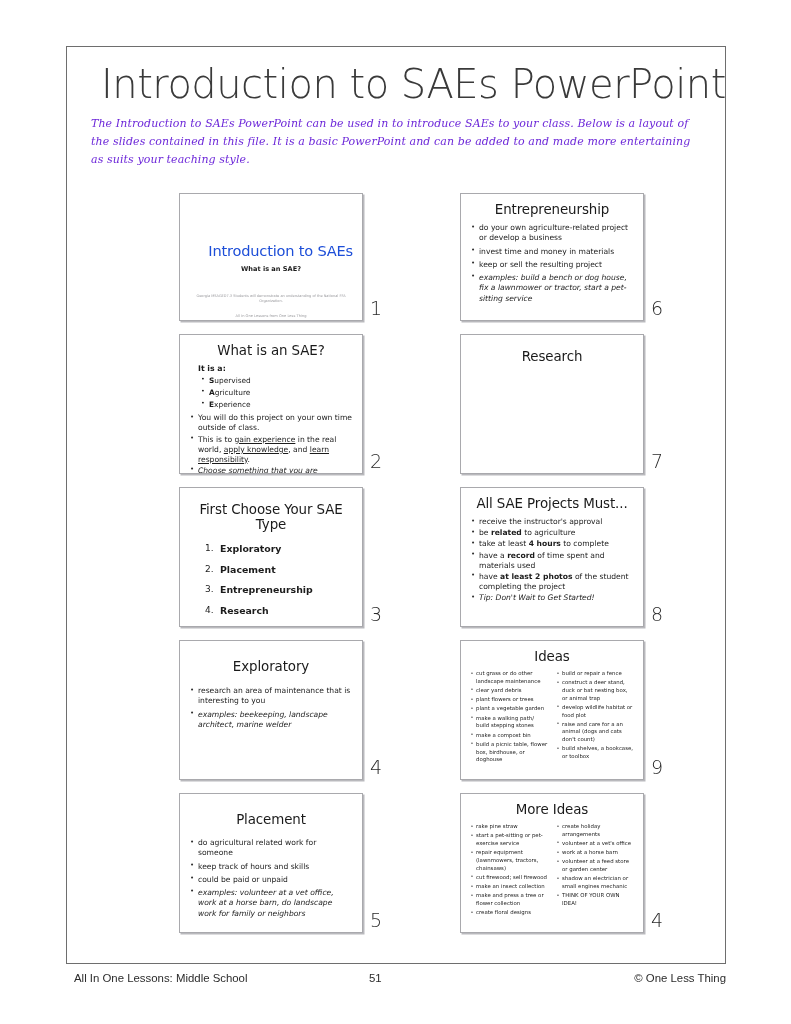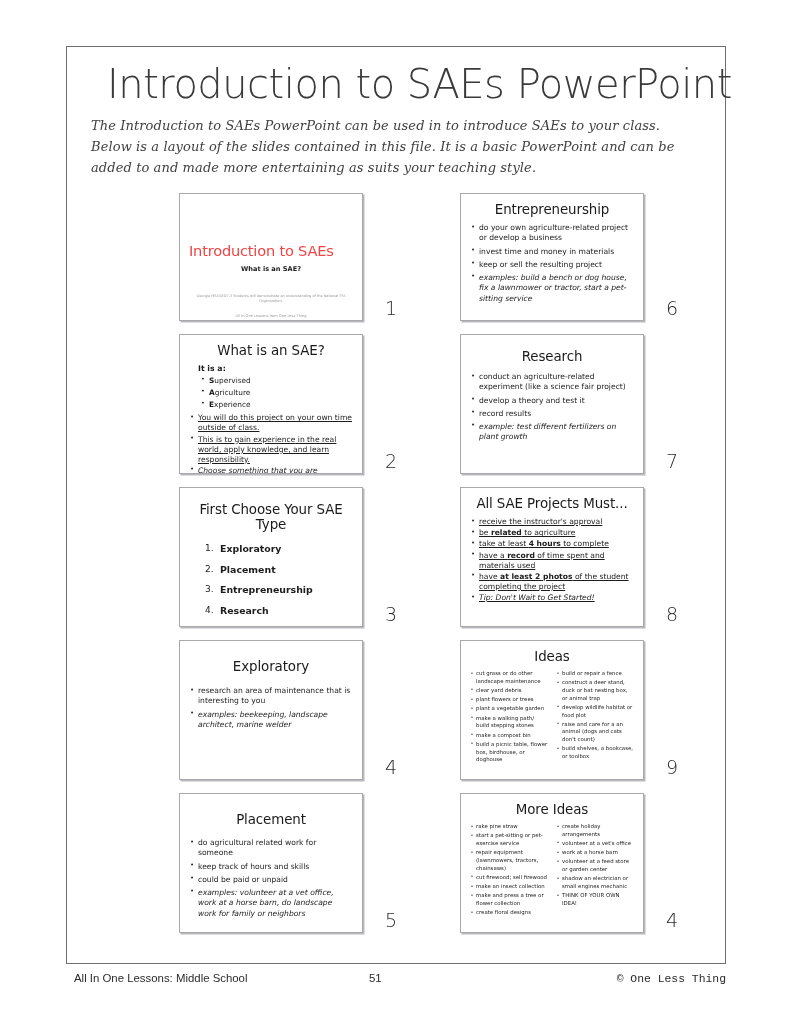--- a/index.html
+++ b/index.html
@@ -26,63 +26,63 @@
     top: 46px;
     width: 660px;
     height: 918px;
     border: 1.5px solid #6e6e6e;
     background: #fff;
   }
 
   
   .doc-title {
     position: absolute;
-    left: 40px;
+    left: 34px;
     top: 14px;
     width: 620px;
     font-family: "DejaVu Sans", sans-serif;
     font-weight: 300;
     font-size: 40px;
     letter-spacing: -0.5px;
     color: #3a3a3a;
     white-space: nowrap;
     text-align: center;
   }
 
   .doc-intro {
     position: absolute;
     left: 24px;
     top: 68px;
     width: 612px;
     font-family: "DejaVu Serif", serif;
     font-style: italic;
-    font-size: 13px;
+    font-size: 11px;
     line-height: 1.62;
-    color: #404040;
+    color: #6d28d9;
     letter-spacing: 0.1px;
   }
 
   
   .slide-grid {
     position: absolute;
     left: 112px;
     top: 146px;
     width: 536px;
   }
 
   .slide-row {
     display: flex;
     gap: 26px;
     margin-bottom: 13px;
   }
 
   .slide-cell {
     display: flex;
     align-items: flex-end;
-    gap: 22px;
+    gap: 7px;
     width: 255px;
   }
 
   .slide-box {
     position: relative;
     width: 184px;
     background: #ffffff;
     border: 1px solid #a9a9ad;
     box-shadow: 1.5px 1.5px 0 0 #b9b9bd;
     padding: 8px 9px 8px 9px;
@@ -131,41 +131,41 @@
   }
   .s-list li::before {
     content: "•";
     position: absolute;
     left: 1px;
     top: -0.5px;
     font-size: 7px;
     color: #333;
   }
 
-  .s-list.tight li { margin-bottom: 1.2px; line-height: 1.32; text-decoration: underline; }
+  .s-list.tight li { margin-bottom: 1.2px; line-height: 1.32; }
 
   .s-list.micro li {
     font-size: 5.4px;
     line-height: 1.42;
     margin-bottom: 1.6px;
     padding-left: 6px;
   }
   .s-list.micro li::before { font-size: 5px; left: 0.5px; }
 
   .it { font-style: italic; }
   .bd { font-weight: bold; }
   .ul { text-decoration: underline; }
   .blue { color: #2a5fbf; }
 
   
   .s1-title {
-    text-align: left;
+    text-align: right;
     font-size: 14.6px;
     font-weight: 400;
-    color: #ef4444;
+    color: #1d4ed8;
     margin-top: 40px;
     letter-spacing: -0.2px;
   }
   .s1-sub {
     text-align: center;
     font-size: 6.6px;
     font-weight: bold;
     color: #1b1b1b;
     margin-top: 6px;
   }
@@ -236,21 +236,21 @@
     top: 972px;
     width: 660px;
     display: flex;
     align-items: baseline;
     font-family: "Liberation Sans", sans-serif;
     font-size: 11.4px;
     color: #2b2b2b;
   }
   .footer .f-left { flex: 0 0 260px; margin-left: 8px; }
   .footer .f-mid { flex: 1; text-align: left; font-weight: normal; padding-left: 35px;}
-  .footer .f-right { flex: 0 0 180px; text-align: right; font-family: Liberation Mono, monospace; }
+  .footer .f-right { flex: 0 0 180px; text-align: right; }
 </style>
 </head>
 <body>
 
 <div class="page">
 
   <div class="page-frame">
 
     <h1 class="doc-title">Introduction to SAEs PowerPoint</h1>
     <p class="doc-intro">The Introduction to SAEs PowerPoint can be used in to introduce SAEs to your class. Below is a layout of the slides contained in this file. It is a basic PowerPoint and can be added to and made more entertaining as suits your teaching style.</p>
@@ -300,26 +300,20 @@
               <li><span>This is to </span><span class="ul">gain experience</span><span> in the real world, </span><span class="ul">apply knowledge</span><span>, and </span><span class="ul">learn responsibility</span><span>.</span></li>
               <li class="it">Choose something that you are interested in and will enjoy doing.</li>
             </ul>
           </div>
           <div class="slide-num">2</div>
         </div>
 
         <div class="slide-cell">
           <div class="slide-box slide-h-tall">
             <div class="s-title big" style="margin-top:6px">Research</div>
-            <ul class="s-list" style="margin-top:8px">
-              <li>conduct an agriculture-related experiment (like a science fair project)</li>
-              <li>develop a theory and test it</li>
-              <li>record results</li>
-              <li><span class="it">example: </span><span class="it">test different fertilizers on plant growth</span></li>
-            </ul>
           </div>
           <div class="slide-num">7</div>
         </div>
 
       </div>
 
       <div class="slide-row">
 
         <div class="slide-cell">
           <div class="slide-box slide-h-tall">

